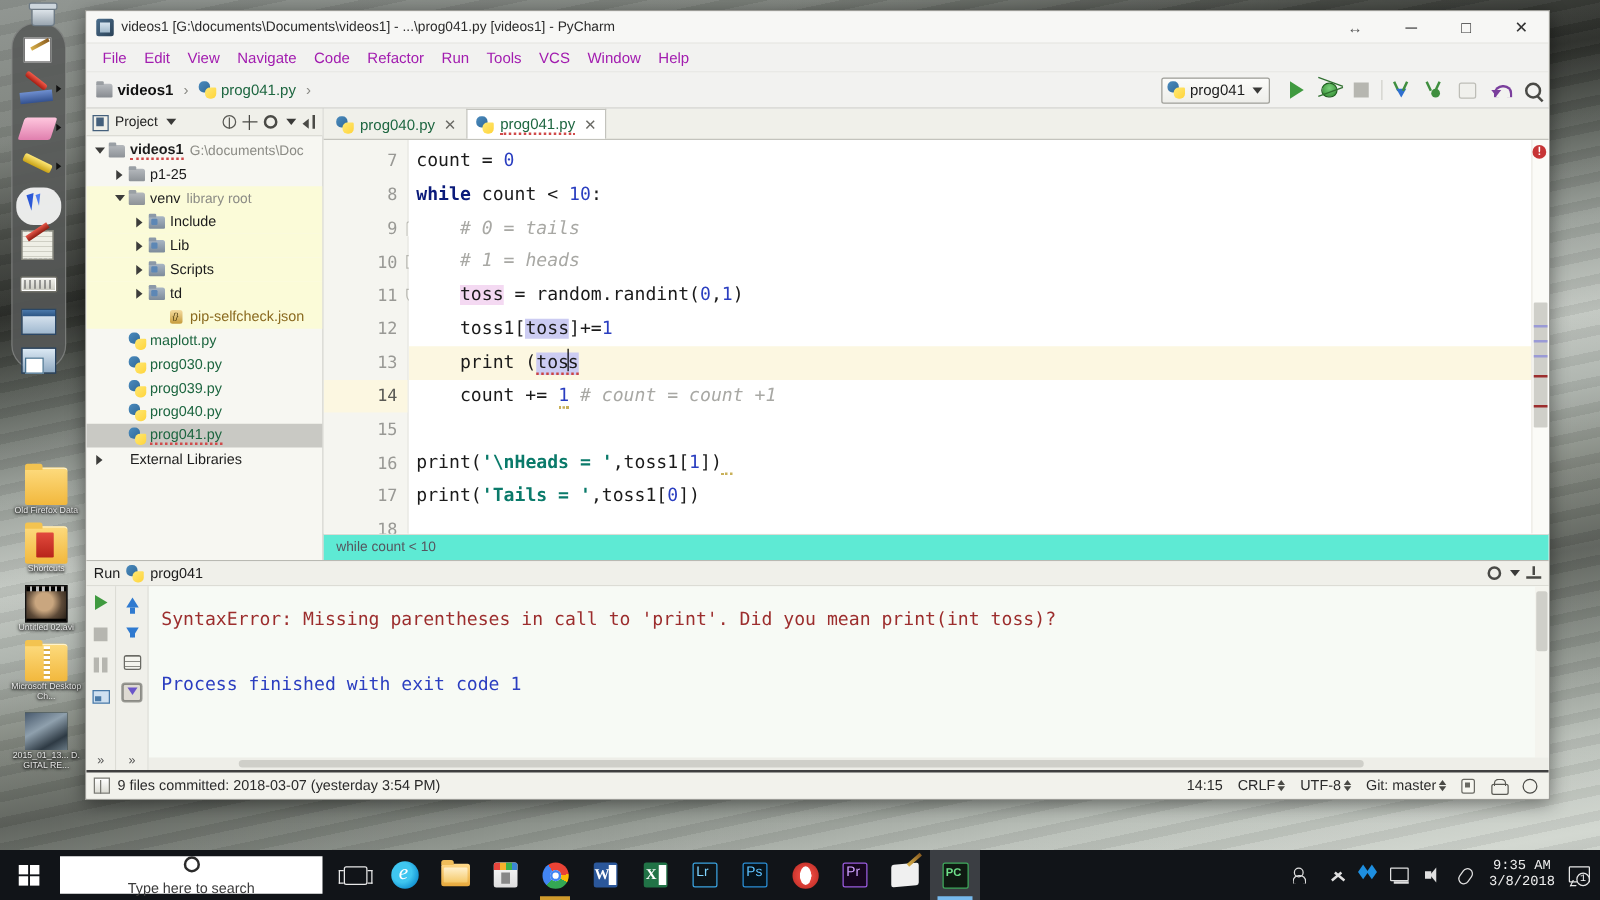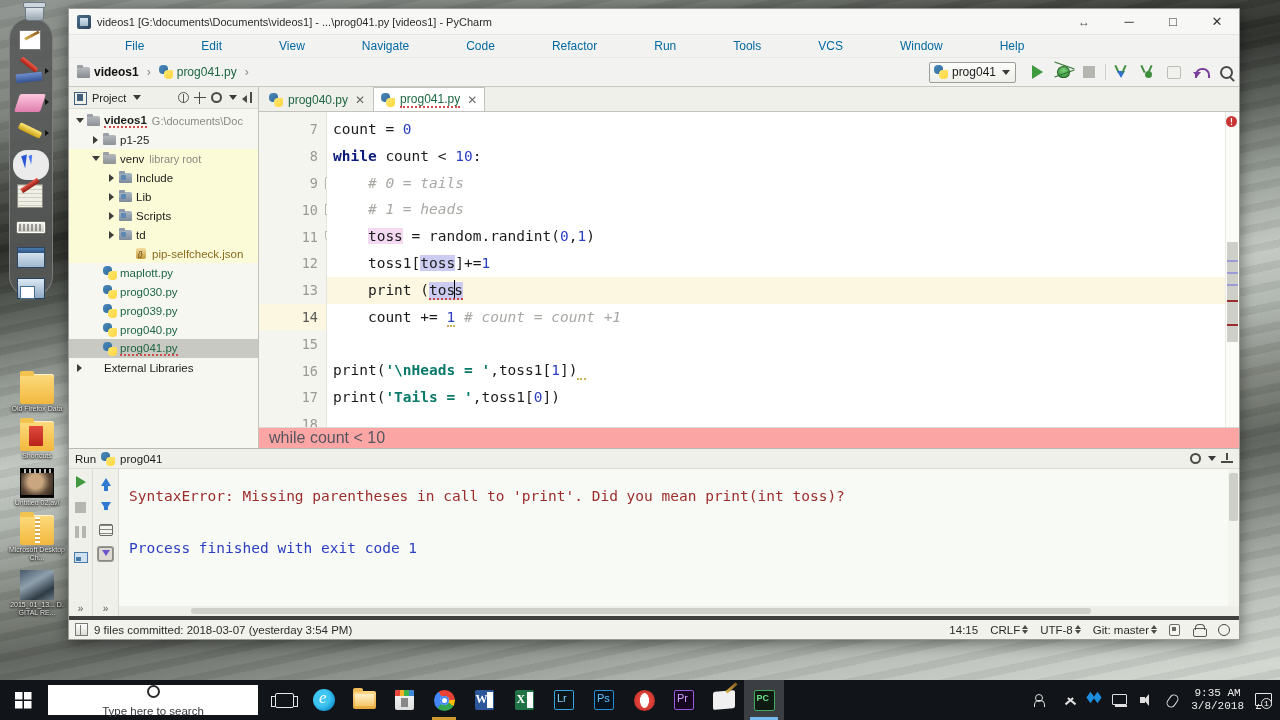--- a/index.html
+++ b/index.html
@@ -169,21 +169,21 @@
     width: 44px; height: 26px; display: flex; align-items: center; justify-content: center;
     font-size: 13px; color: #333; font-family:"Liberation Sans",sans-serif;
   }
 
   
   .menubar {
     height: 23px; display: flex; align-items: center; padding-left: 6px;
     background: #f2f2f0; border-bottom: 1px solid #e6e6e2; flex: none;
   }
   .menu-item {
-    padding: 2px 7px; font-size: 12px; color: #0369a1; border-radius: 2px; margin-left: 43px;
+    padding: 2px 7px; font-size: 12px; color: #a21caf; border-radius: 2px;
   }
 
   
   .navbar {
     height: 29px; display: flex; align-items: center; padding-left: 8px;
     background: #f2f2f0; border-bottom: 1px solid #c8c8c2; flex: none;
   }
   .crumb { display: flex; align-items: center; gap: 4px; font-size: 12px; }
   .crumb .folder-ic {
     width: 13px; height: 11px; background: linear-gradient(#b9bcc0,#878b90);
@@ -362,22 +362,22 @@
     display:flex;align-items:center;justify-content:center; font-weight:bold;
   }
   .sb-thumb {
     position:absolute; right:1px; top:130px; width:11px; height:100px;
     background:#cfcfc9; border-radius:1px;
   }
   .mk { position:absolute; right:1px; width:11px; height:2px; }
 
   .crumb2 {
     height: 21px; display:flex; align-items:center; padding-left:10px;
-    background: #fca5a5; border-top: 1px solid #dcdcd5; flex: none;
-    font-size: 16px; color:#56565f;
+    background: #5eead4; border-top: 1px solid #dcdcd5; flex: none;
+    font-size: 11px; color:#56565f;
   }
 
   
   .runpanel { height: 168px; flex:none; display:flex; flex-direction:column;
               border-top: 1px solid #b9b9b2; background:#f2f2ec; }
   .run-head { height: 20px; display:flex; align-items:center; gap:5px; padding:0 6px;
               background:#f0f0ea; border-bottom:1px solid #dcdcd5; flex:none; }
   .run-head .rtitle { font-size: 11.5px; color:#1c1c1c; }
   .run-head .rspacer { flex:1; }
   .rh-gear { width:11px;height:11px;border:2px solid #4a4a46;border-radius:50%; }
@@ -414,21 +414,21 @@
   .out-err { color: #9c2d2d; }
   .out-info { color: #2b3ec0; }
   .run-hscroll { position:absolute; left:0; right:0; bottom:0; height:10px; background:#eeeee8; }
   .run-hscroll i { position:absolute; left:72px; top:2px; height:6px; width:900px; background:#cfcfc9; border-radius:3px; display:block;}
   .run-vscroll { position:absolute; right:0; top:0; bottom:10px; width:11px; background:#f4f4ee; }
   .run-vscroll i { position:absolute; left:1px; top:4px; width:9px; height:48px; background:#cfcfc9; border-radius:2px; display:block;}
 
   
   .statusbar {
     height: 23px; flex:none; display:flex; align-items:center;
-    background:#f2f2ec; border-top:4px solid #404040; padding: 0 6px; gap:6px;
+    background:#f2f2ec; border-top:2px solid #404040; padding: 0 6px; gap:6px;
     font-size: 11.5px; color:#2b2b2b;
   }
   .sb-vcsic { width:13px;height:13px;border:1px solid #7a7a74;background:linear-gradient(#fff,#dcdcd4);position:relative;}
   .sb-vcsic::after{content:"";position:absolute;left:4px;top:1px;width:1px;height:11px;background:#7a7a74;}
   .sb-spacer{flex:1;}
   .sb-item { display:flex; align-items:center; gap:2px; padding:1px 3px; }
   .updown { display:flex; flex-direction:column; gap:1px; }
   .updown i { width:0;height:0;border-left:3px solid transparent;border-right:3px solid transparent; display:block;}
   .updown i.u { border-bottom:4px solid #4a4a46; }
   .updown i.d { border-top:4px solid #4a4a46; }

